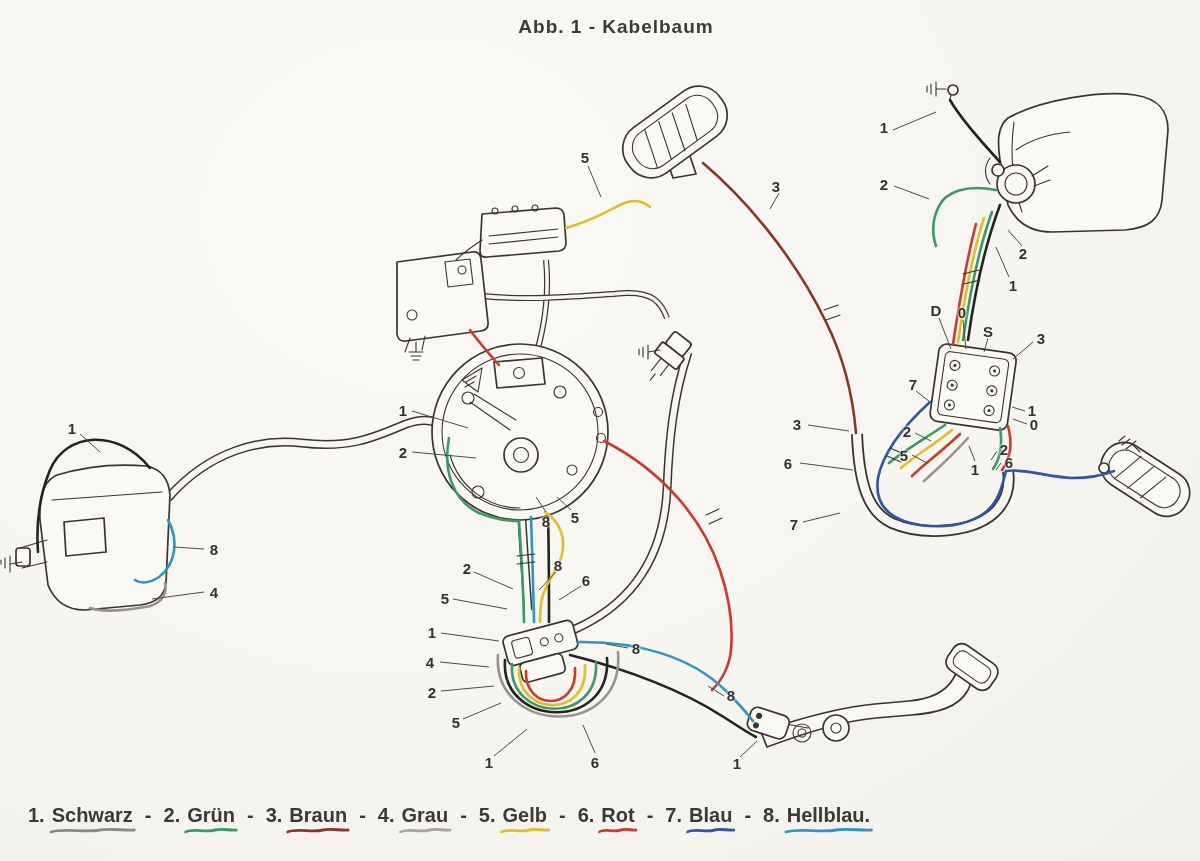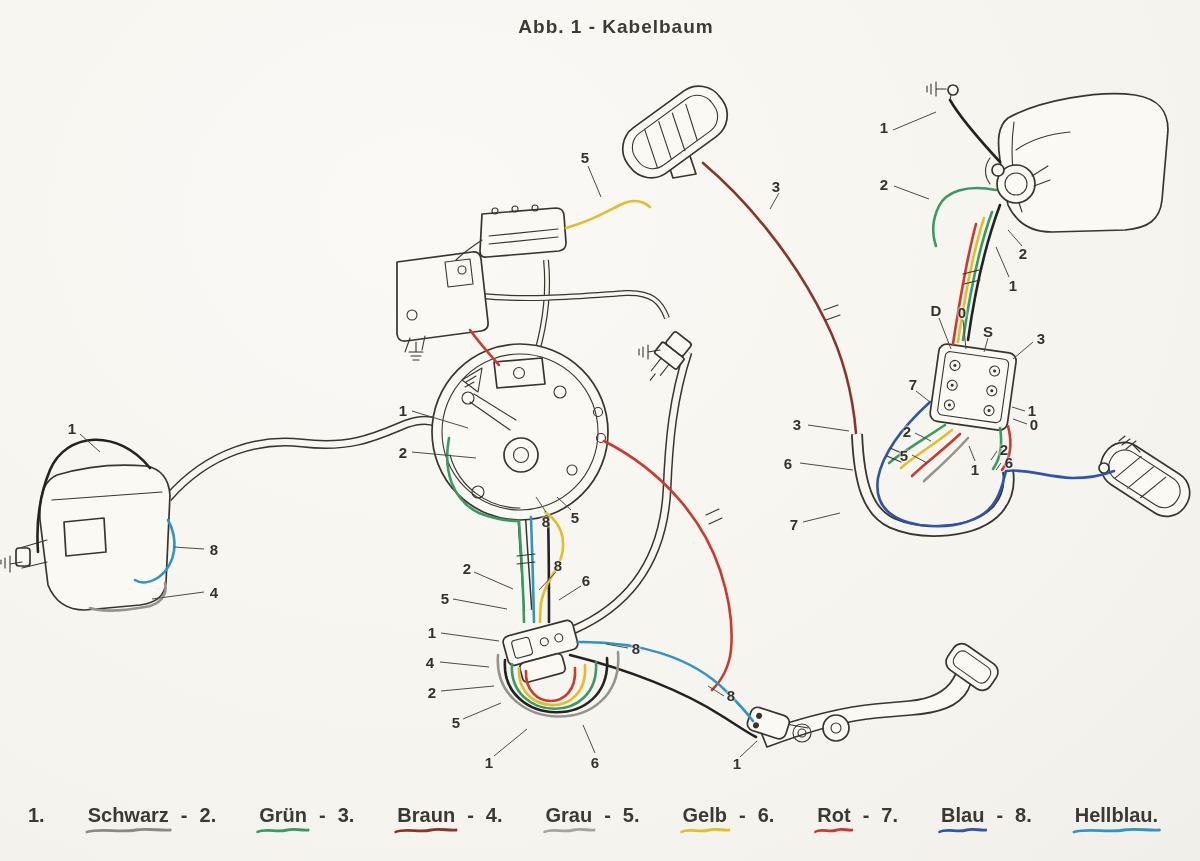--- a/index.html
+++ b/index.html
@@ -35,21 +35,21 @@
     text-shadow:0 0 3px #f7f6f2,0 0 3px #f7f6f2;
     pointer-events:none;
   }
   
   .legend{
     position:absolute; left:28px; top:804px; display:flex; align-items:baseline;
     font-size:20px; color:#3b3933; white-space:nowrap;
   }
   .leg-item{display:inline-flex; align-items:baseline;}
   .leg-num{font-weight:700; margin-right:7px;}
-  .leg-name{position:relative; display:inline-block; font-weight:600;margin-left:36px;}
+  .leg-name{position:relative; display:inline-block; font-weight:600;}
   .leg-name svg{position:absolute; left:-3px; bottom:-8px; width:calc(100% + 6px); height:9px; overflow:visible;}
   .leg-sep{margin:0 12px; font-weight:700;}
 </style>
 </head>
 <body>
 
 <div class="page">
 
   <div class="title">Abb. 1 - Kabelbaum</div>
 

